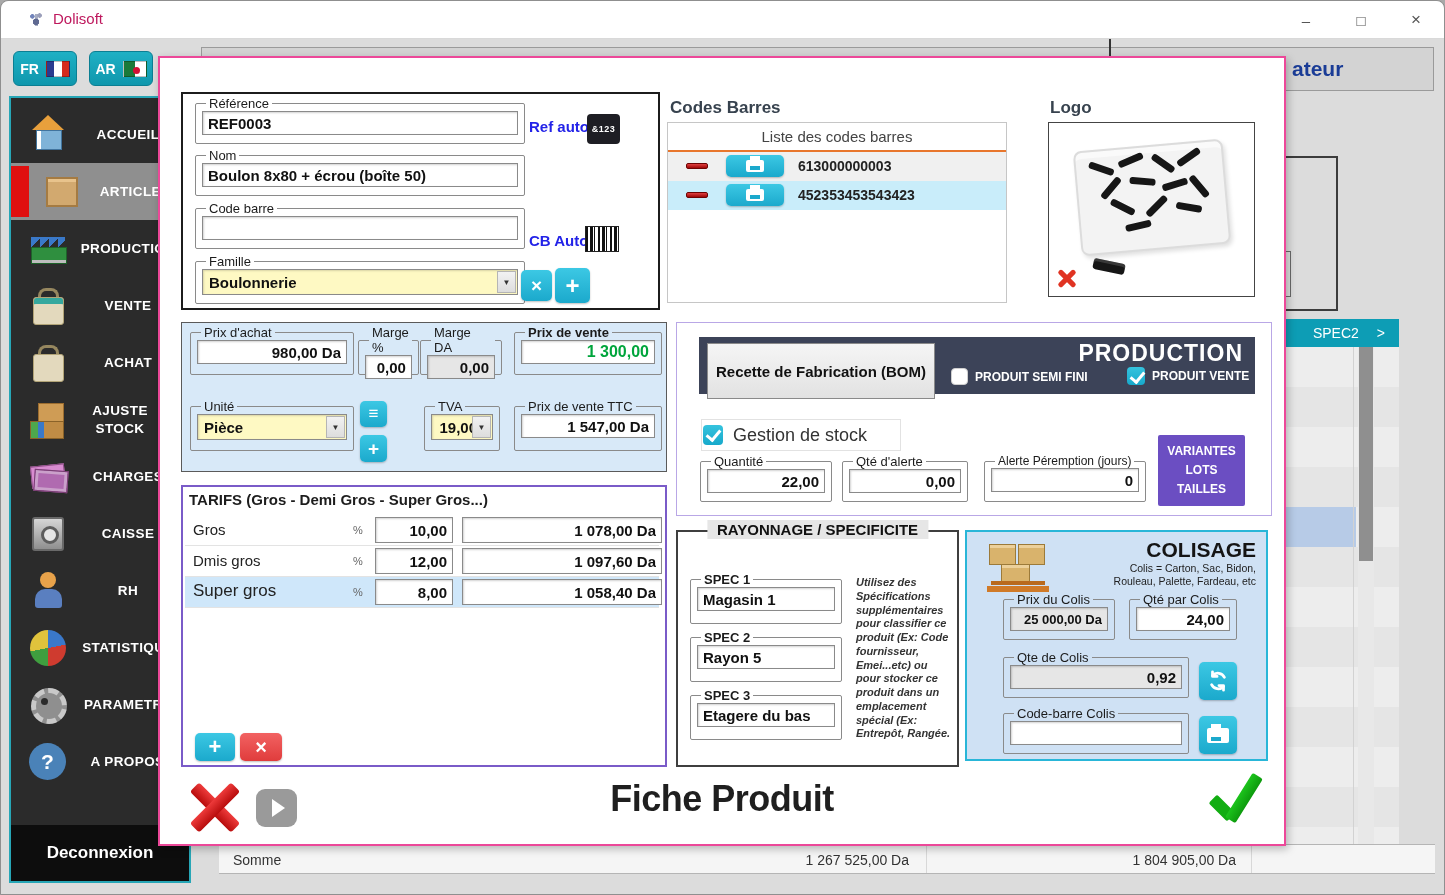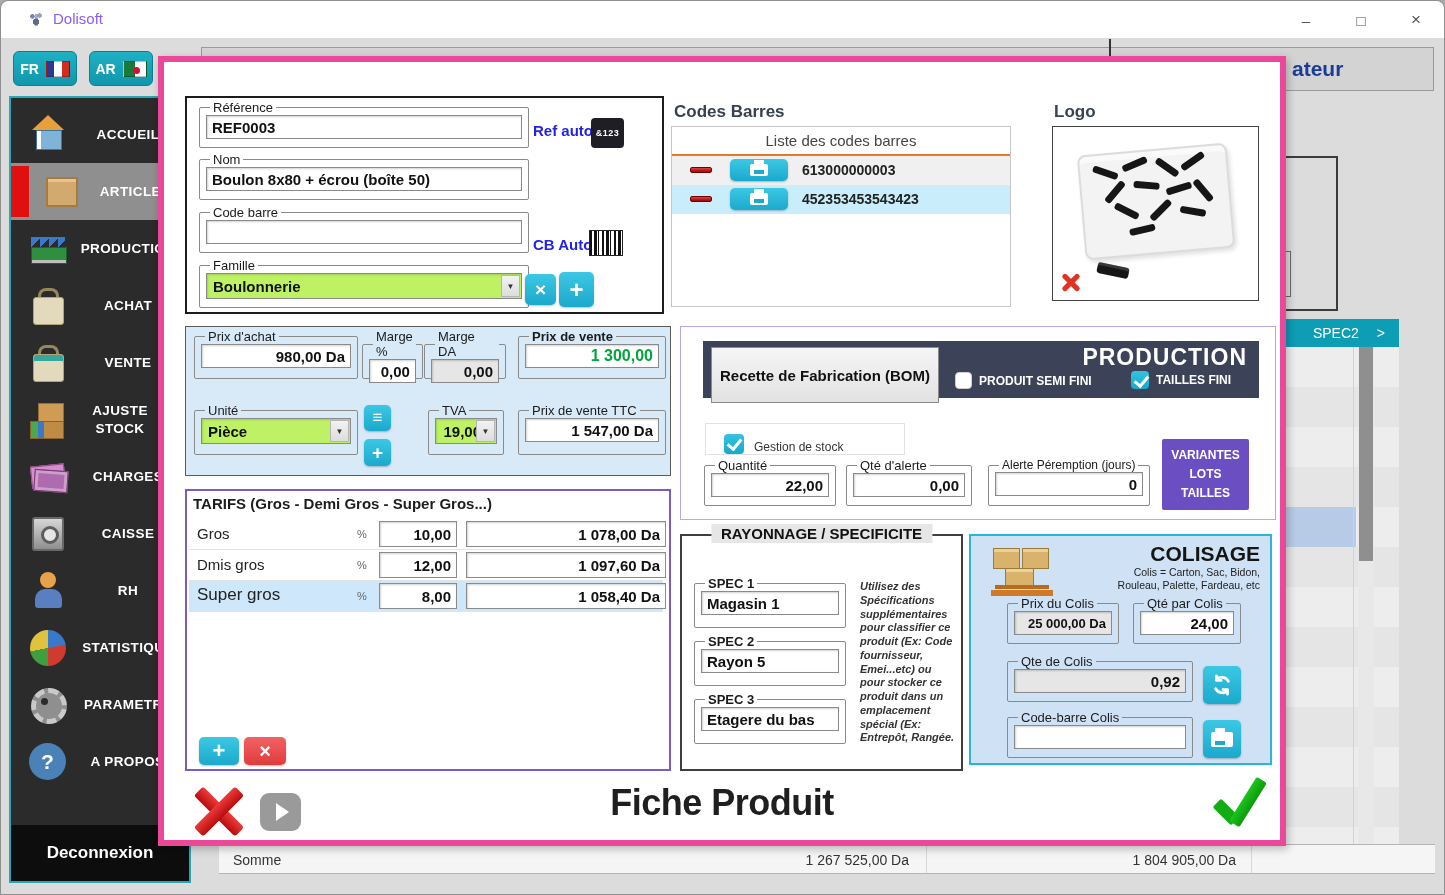--- a/index.html
+++ b/index.html
@@ -11,21 +11,21 @@
   
   #titlebar { position:absolute; left:0; top:0; right:0; height:38px; background:#fff;
               border-bottom:1px solid #d9d9d9; border-radius:8px 8px 0 0; }
   #app-ico { position:absolute; left:26px; top:10px; width:18px; height:18px;
              background:
                radial-gradient(circle at 30% 30%, #5a6fae 2px, transparent 2.5px),
                radial-gradient(circle at 70% 25%, #8a8fae 2px, transparent 2.5px),
                radial-gradient(circle at 50% 60%, #44507e 3px, transparent 3.5px),
                linear-gradient(#9aa0b8 0 0) center/3px 12px no-repeat;
              opacity:.85; }
-  #app-title { position:absolute; left:52px; top:9px; font-size:15px; color:#8b5cf6; }
+  #app-title { position:absolute; left:52px; top:9px; font-size:15px; color:#be185d; }
   .winbtn { position:absolute; top:7px; width:30px; height:24px; color:#555;
             font-size:15px; display:flex; align-items:center; justify-content:center; cursor:pointer; }
 
   
   .lang { position:absolute; top:50px; width:64px; height:35px; background:linear-gradient(#1fb0c4,#0f97ad);
           border:1px solid #0b7f93; border-radius:6px; display:flex; gap:7px;
           align-items:center; justify-content:center; color:#fff; font-weight:bold; font-size:14px; z-index:3; }
   .flag-fr { width:24px; height:16px; border:1px solid rgba(0,0,0,.25);
              background:linear-gradient(90deg,#2a3b8f 0 33%,#fff 33% 66%,#d52b1e 66%); }
   .flag-dz { width:24px; height:16px; border:1px solid rgba(0,0,0,.25); position:relative;
@@ -106,32 +106,32 @@
   #bg-rows .bluerow { position:absolute; left:0; top:160px; width:155px; height:40px; background:#b7cbe7; }
   #bg-rows .track { position:absolute; left:157px; top:0; width:16px; height:100%; background:#e8e8e8; }
   #bg-rows .thumb { position:absolute; left:158px; top:0; width:14px; height:214px; background:#8f8f8f; }
   #somme-row { position:absolute; left:218px; top:843px; width:1216px; height:30px; background:#f5f5f5;
                border-top:1px solid #b5b5b5; border-bottom:1px solid #b5b5b5; font-size:14px; color:#333; }
   #somme-row .sep { position:absolute; top:0; bottom:0; width:1px; background:#d8d8d8; }
   #top-tick { position:absolute; left:1108px; top:38px; width:2px; height:19px; background:#333; }
 
   
   #dialog { position:absolute; left:157px; top:55px; width:1128px; height:790px; background:#fff;
-            border:6px solid #ec4899; box-shadow:2px 3px 8px rgba(0,0,0,.25); z-index:10; }
+            border:2px solid #ec4899; box-shadow:2px 3px 8px rgba(0,0,0,.25); z-index:10; }
 
   fieldset.gb { position:absolute; border:1px solid #8a8a8a; border-radius:2px; padding:0 6px 5px; }
   fieldset.gb legend { font-size:13px; color:#1b1b1b; padding:0 3px; margin-left:4px; }
   fieldset.gb legend.b { font-weight:bold; }
   .win-in { display:block; width:100%; height:24px; border:1px solid #8a8a8a; background:#fff;
             box-shadow:inset 1px 1px 2px rgba(0,0,0,.18); font:600 15px "Liberation Sans",sans-serif;
             padding:0 5px; color:#111; }
   .win-in.right { text-align:right; }
   .win-in.gray { background:#e6e6e6; }
   .win-in.green { color:#00a53c; font-weight:bold; font-size:16px; }
-  .wsel { position:relative; width:100%; height:26px; border:1px solid #8a8a8a; background:#bef264;
+  .wsel { position:relative; width:100%; height:26px; border:1px solid #8a8a8a; background:#fef9c3;
           box-shadow:inset 1px 1px 2px rgba(0,0,0,.15); cursor:pointer; }
   .wsel .txt { position:absolute; left:6px; top:4px; font-size:15px; font-weight:600; color:#111; }
   .wsel .arr { position:absolute; right:1px; top:1px; bottom:1px; width:19px; background:linear-gradient(#f2f2f2,#ddd);
                border:1px solid #b5b5b5; display:flex; align-items:center; justify-content:center;
                font-size:8px; color:#333; }
   .wsel.center .txt { left:50%; transform:translateX(-60%); }
 
   .cbtn { position:absolute; background:linear-gradient(#3cc8e4,#1ba9cc); border:none; border-radius:5px;
           color:#fff; display:flex; align-items:center; justify-content:center; cursor:pointer;
           font-weight:bold; box-shadow:0 1px 2px rgba(0,0,0,.25); }
@@ -204,21 +204,21 @@
 
   
   #prod { position:absolute; left:516px; top:264px; width:596px; height:194px; background:#fff;
           border:1px solid #b9a7e6; }
   #prod-hdr { position:absolute; left:22px; top:14px; width:556px; height:57px; background:#3c4358; }
   #bom-btn { position:absolute; left:8px; top:6px; width:228px; height:56px; background:linear-gradient(#f5f5f5,#e2e2e2);
              border:1px solid #8a8a8a; font:bold 15px "Liberation Sans",sans-serif; color:#111; cursor:pointer; }
   #prod-title { position:absolute; right:12px; top:3px; color:#fff; font-weight:bold; font-size:23px; letter-spacing:1px; }
   .prod-chk { position:absolute; display:flex; gap:7px; align-items:center; color:#fff; font-weight:bold; font-size:12px; }
   #gestion { position:absolute; left:24px; top:96px; width:200px; height:32px; border:1px solid #e2e2e2;
-             display:flex; align-items:flex-end; gap:10px; padding-left:18px; font-size:12px; color:#333; }
+             display:flex; align-items:center; gap:10px; padding-left:1px; font-size:18px; color:#333; }
   #variantes { position:absolute; left:481px; top:112px; width:87px; height:71px; background:#6b4ec2;
                border:none; border-radius:2px; color:#fff; font-weight:bold; font-size:12px;
                line-height:1.6; cursor:pointer; text-align:center; }
 
   
   #rayon { position:absolute; left:516px; top:472px; width:283px; height:237px; border:2px solid #3f3f3f; background:#fff; }
   #rayon-title { position:absolute; left:50%; top:-12px; transform:translateX(-50%); background:#e6e6e6;
                  padding:1px 10px; font-size:15px; font-weight:bold; color:#111; white-space:nowrap; }
   #rayon .help { position:absolute; left:178px; top:44px; width:98px; font-style:italic; font-weight:600;
                  font-size:11px; color:#333; line-height:1.25; }
@@ -305,26 +305,26 @@
     </div>
     <div class="sb-item active">
       <div class="ic ic-box"></div>
       <div class="lbl">ARTICLES</div>
     </div>
     <div class="sb-item">
       <div class="ic ic-factory"></div>
       <div class="lbl">PRODUCTION</div>
     </div>
     <div class="sb-item">
+      <div class="ic ic-bag vente"></div>
+      <div class="lbl">VENTE</div>
+    </div>
+    <div class="sb-item">
       <div class="ic ic-bag"></div>
       <div class="lbl">ACHAT</div>
-    </div>
-    <div class="sb-item">
-      <div class="ic ic-bag vente"></div>
-      <div class="lbl">VENTE</div>
     </div>
     <div class="sb-item">
       <div class="ic ic-stock"></div>
       <div class="lbl" style="max-width:104px;">AJUSTE STOCK</div>
     </div>
     <div class="sb-item">
       <div class="ic ic-money"></div>
       <div class="lbl">CHARGES</div>
     </div>
     <div class="sb-item">
@@ -485,21 +485,21 @@
     <div id="prod">
       <div id="prod-hdr">
         <button id="bom-btn">Recette de Fabrication (BOM)</button>
         <div id="prod-title">PRODUCTION</div>
         <div class="prod-chk" style="left:252px;top:31px;">
           <div class="chk empty" style="width:17px;height:17px;flex-basis:17px;"></div>
           <span>PRODUIT SEMI FINI</span>
         </div>
         <div class="prod-chk" style="left:428px;top:30px;">
           <div class="chk" style="width:18px;height:18px;flex-basis:18px;"></div>
-          <span>TAILLES FINI</span>
+          <span>PRODUIT VENTE</span>
         </div>
       </div>
       <div id="gestion">
         <div class="chk"></div>
         <span>Gestion de stock</span>
       </div>
       <fieldset class="gb" style="left:23px;top:131px;width:132px;height:48px;">
         <legend>Quantité</legend>
         <input class="win-in right" value="22,00" style="">
       </fieldset>

